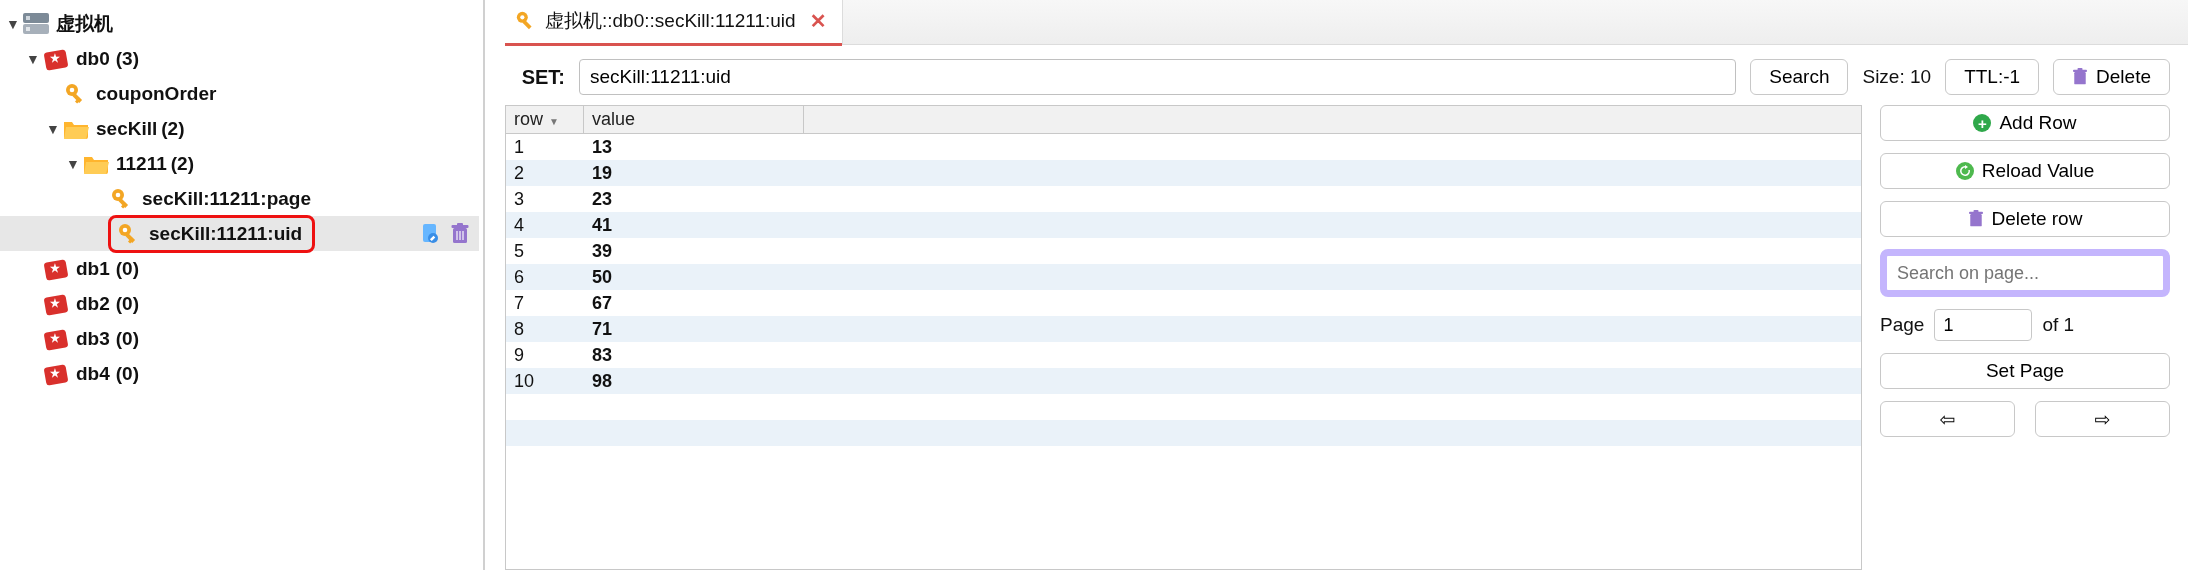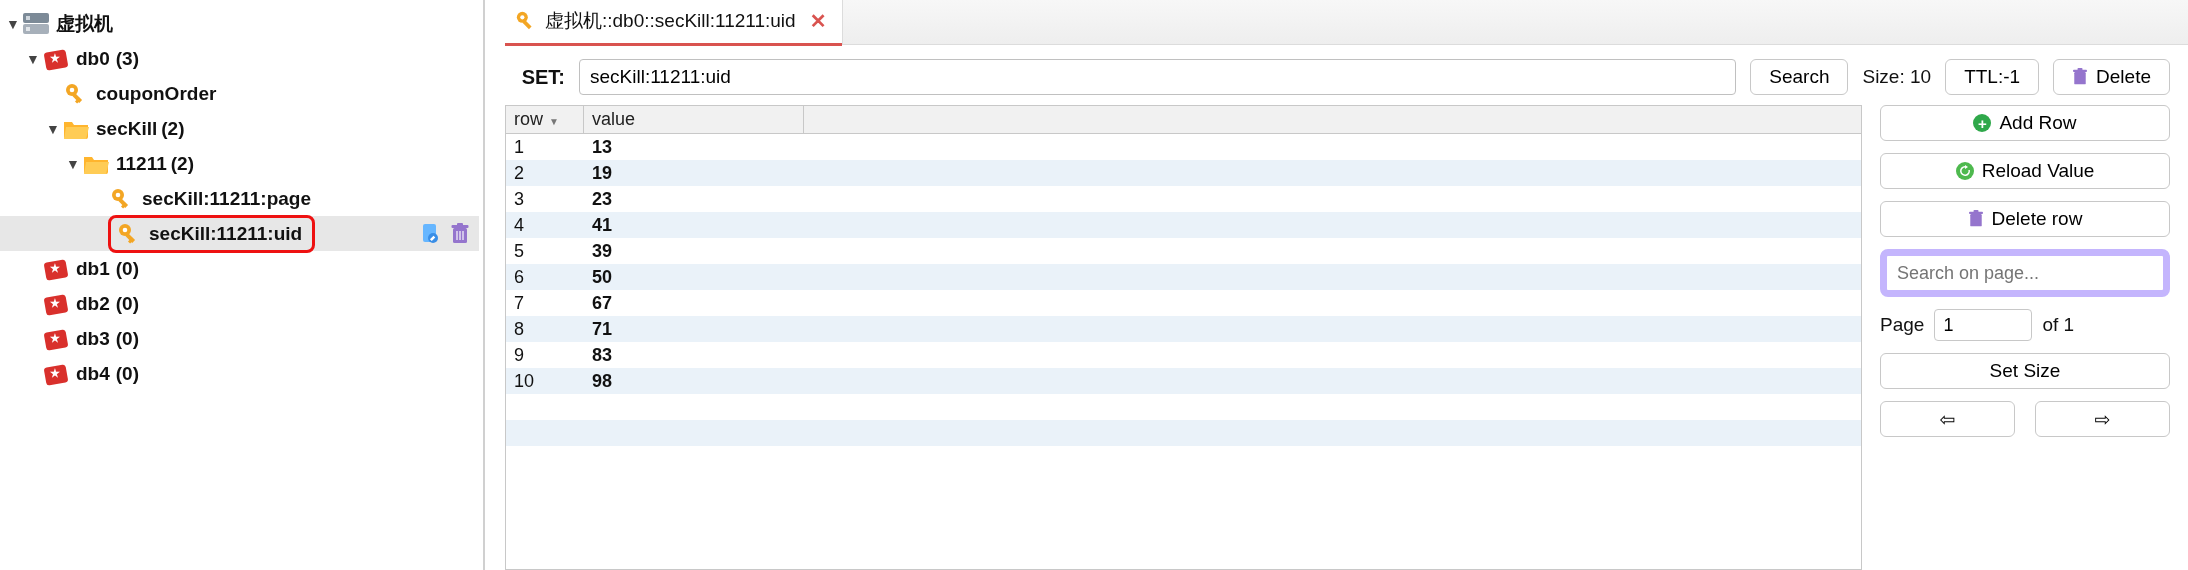--- a/index.html
+++ b/index.html
@@ -504,21 +504,21 @@
           </span>
           <span>Delete row</span>
         </button>
         <input class="search-input" placeholder="Search on page..." style="">
         <div class="pager">
           <span>Page</span>
           <input value="1" style="">
           <span>of 1</span>
         </div>
         <button class="btn">
-          <span>Set Size</span>
+          <span>Set Page</span>
         </button>
         <div class="navbtns">
           <button class="btn icon-only">
             <span>⇦</span>
           </button>
           <button class="btn icon-only">
             <span>⇨</span>
           </button>
         </div>
       </div>

